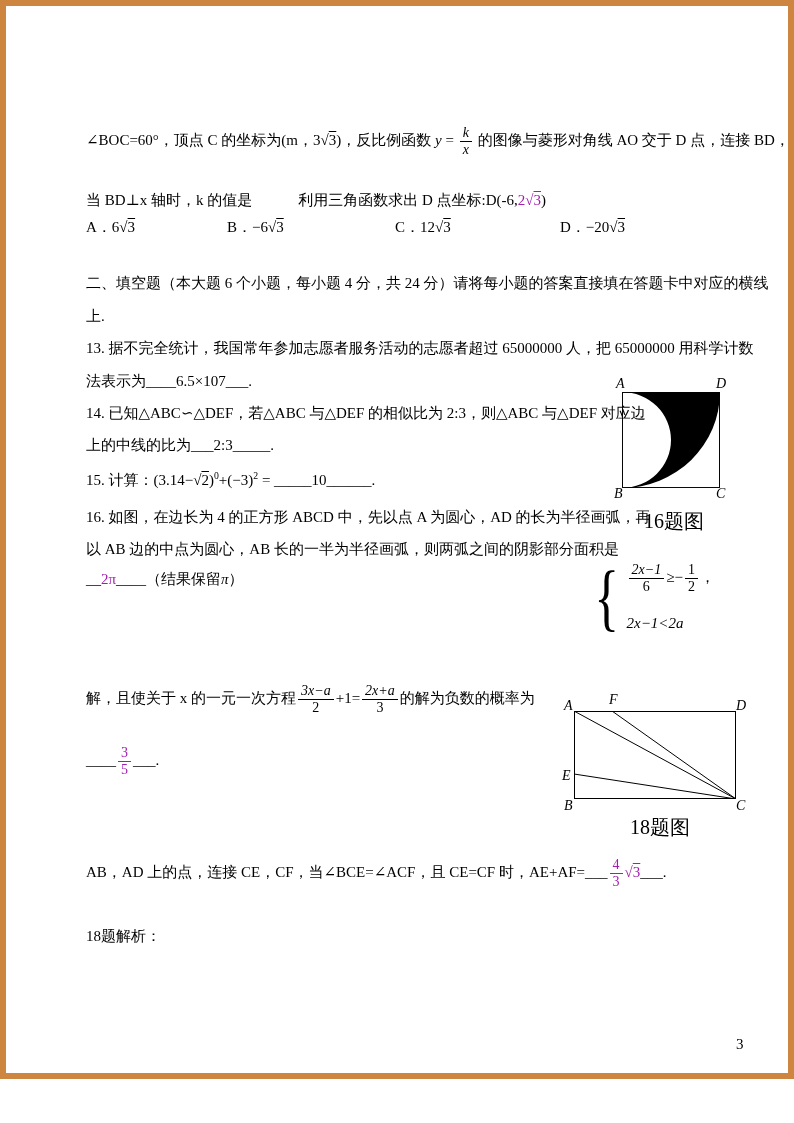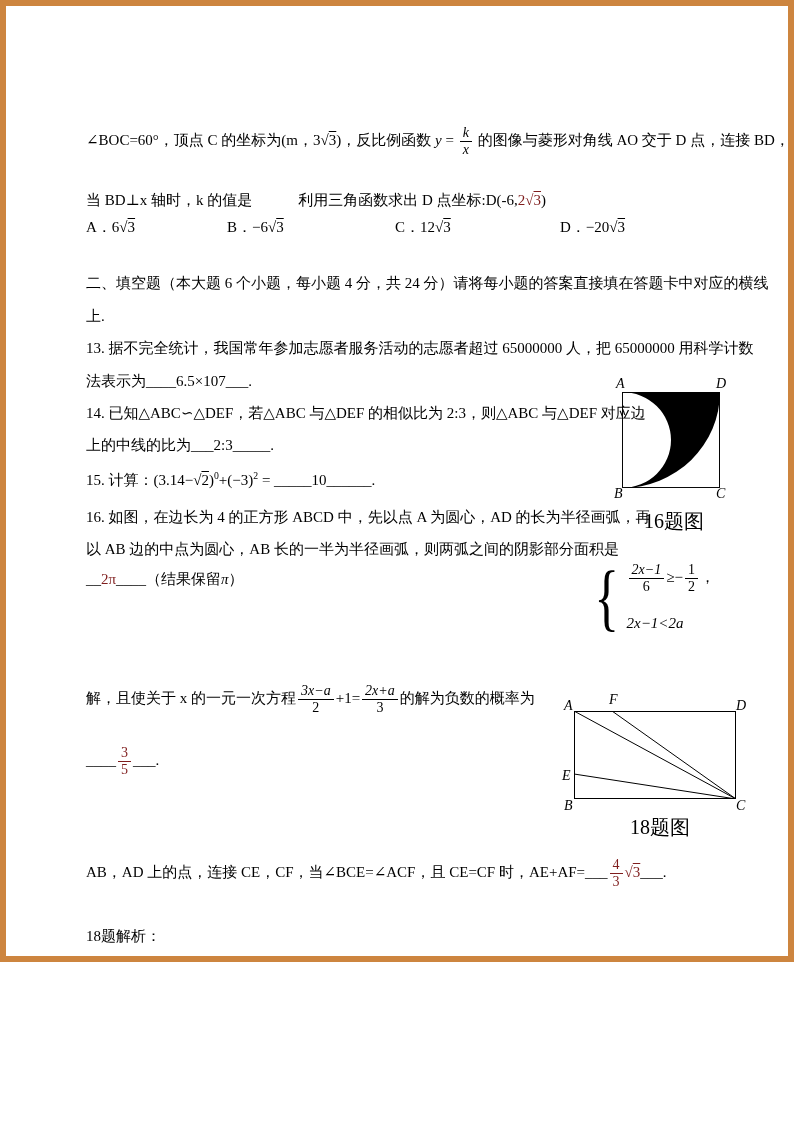--- a/index.html
+++ b/index.html
@@ -1,24 +1,24 @@
 <!DOCTYPE html>
 <html><head>
 <meta charset="utf-8">
 <style>
   html,body{margin:0;padding:0;background:#fff;}
   .page{
-    position:relative;width:794px;height:962px;background:#fff;
+    position:relative;width:794px;height:1079px;background:#fff;
     border:6px solid #CD853F;box-sizing:border-box;overflow:hidden;
     font-family:"Liberation Serif","DejaVu Serif",serif;
     font-size:15px;color:#000;
   }
   .line{position:absolute;left:80px;white-space:nowrap;line-height:30px;}
   .abs{position:absolute;}
-  .red{color:#7f1d1d;}
+  .red{color:#a21caf;}
   .it{font-style:italic;}
   .ol{text-decoration:overline;}
   .sq{white-space:nowrap;}
   sup{font-size:0.65em;}
   .frac{display:inline-block;vertical-align:middle;text-align:center;line-height:1.15;margin:0 2px;font-size:14px;}
   .frac .num{display:block;border-bottom:1px solid currentColor;padding:0 3px;}
   .frac .den{display:block;padding:0 3px;}
   .gap{display:inline-block;width:46px;}
   .gap2{display:inline-block;width:120px;}
   .system{display:flex;align-items:center;}

